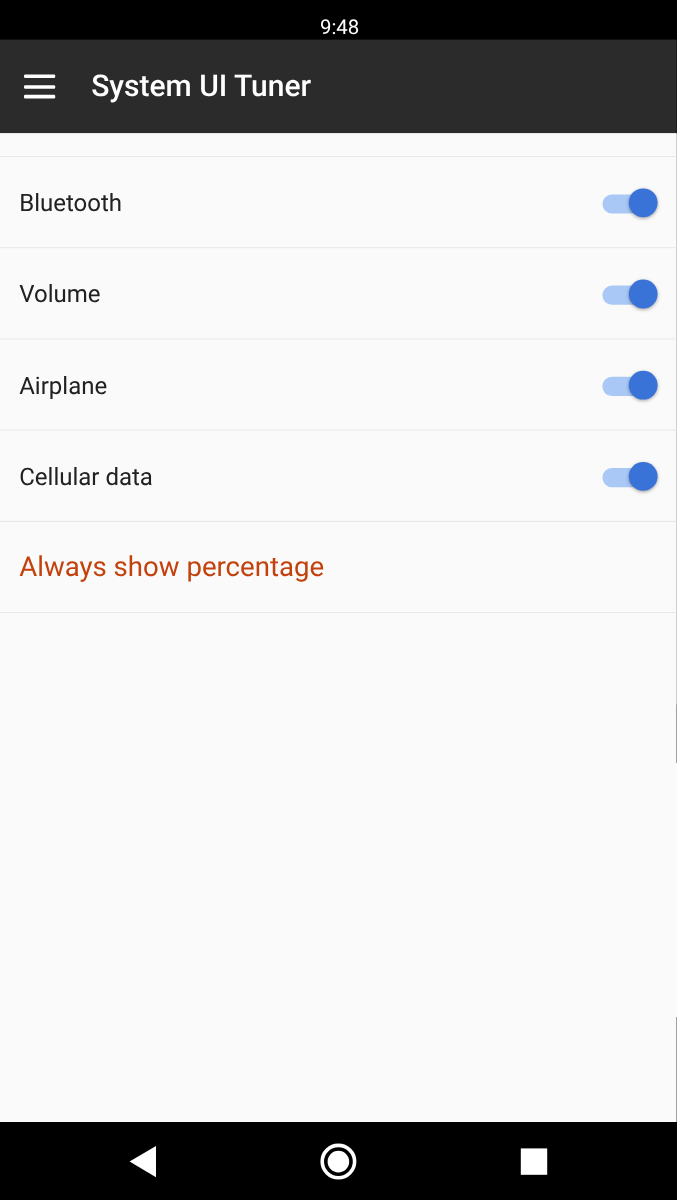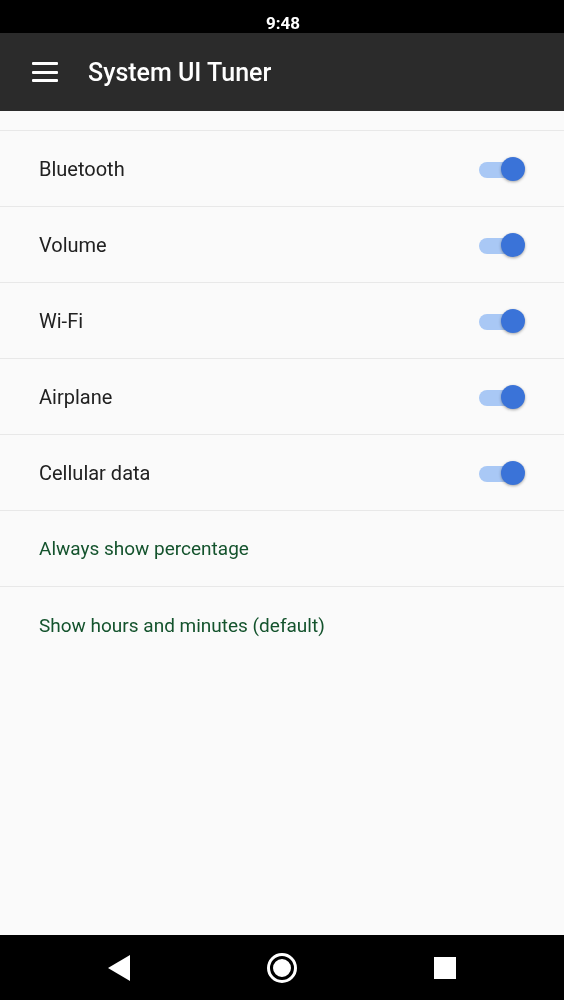--- a/index.html
+++ b/index.html
@@ -11,41 +11,41 @@
   }
   .statusbar .bt svg, .statusbar .signal svg, .statusbar .battery svg { display: block; }
   .statusbar .lte { font-size: 9px; font-weight: 700; letter-spacing: 0.5px; margin-right: -4px; margin-top: -10px; }
   .statusbar .batt-box {
     width: 12px; height: 18px; border: 1.5px solid #fff; border-radius: 2px; position: relative;
     display: flex; align-items: center; justify-content: center; font-size: 8px; font-weight: 700;
   }
   .statusbar .batt-box::before {
     content: ""; position: absolute; top: -4px; left: 3px; width: 6px; height: 2.5px; background: #fff; border-radius: 1px;
   }
-  .statusbar .time { font-weight: 700; margin-left: 2px; margin-top: 16px; }
+  .statusbar .time { font-weight: 400; margin-left: 2px; margin-top: 16px; }
   .appbar {
-    height: 78px; background: #2b2b2b; display: flex; align-items: center; padding: 0 32px;
+    height: 78px; background: #2b2b2b; display: flex; align-items: center; padding: 0 20px;
     color: #fff; gap: 30px;
   }
   .hamburger { width: 26px; height: 20px; display: flex; flex-direction: column; justify-content: space-between; cursor: pointer; }
   .hamburger span { display: block; height: 3px; background: #fff; border-radius: 1px; }
   .appbar .title { font-size: 25px; font-weight: 500; }
   .content {
     position: absolute; top: 111px; bottom: 65px; left: 0; right: 0;
     background: #fafafa; overflow: hidden;
   }
   .list { width: 100%; }
   .row {
-    min-height: 76px; padding: 18px 39px; display: flex; align-items: center;
+    min-height: 76px; padding: 18px 16px; display: flex; align-items: center;
     justify-content: space-between; border-bottom: 1px solid #e8e8e8; background: #fafafa;
   }
   .row.first-peek { min-height: 20px; height: 20px; padding: 0 22px; }
   .row .labels { display: flex; flex-direction: column; gap: 4px; }
   .row .primary { font-size: 20px; color: #212121; }
-  .row .secondary { font-size: 19px; color: #14532d; }
+  .row .secondary { font-size: 23px; color: #c2410c; }
   .switch {
     width: 46px; height: 28px; position: relative; flex-shrink: 0;
   }
   .switch .track {
     position: absolute; top: 7px; left: 0; width: 40px; height: 16px; border-radius: 10px;
   }
   .switch .thumb {
     position: absolute; top: 2px; width: 24px; height: 24px; border-radius: 50%;
     box-shadow: 0 1px 3px rgba(0,0,0,0.35);
   }
@@ -112,29 +112,20 @@
       <div class="row">
         <div class="labels">
             <div class="primary">Volume</div>
           </div>
         <div class="switch on">
             <div class="track"></div>
             <div class="thumb"></div>
           </div>
       </div>
 
-      <div class="row">
-        <div class="labels">
-            <div class="primary">Wi-Fi</div>
-          </div>
-        <div class="switch on">
-            <div class="track"></div>
-            <div class="thumb"></div>
-          </div>
-      </div>
 
       <div class="row">
         <div class="labels">
             <div class="primary">Airplane</div>
           </div>
         <div class="switch on">
             <div class="track"></div>
             <div class="thumb"></div>
           </div>
       </div>
@@ -152,21 +143,20 @@
 
       <div class="row">
         <div class="labels">
           <div class="secondary">Always show percentage</div>
         </div>
       </div>
 
 
       <div class="row" style="border-bottom:none;">
         <div class="labels">
-          <div class="secondary">Show hours and minutes (default)</div>
         </div>
       </div>
 
     </div>
   </div>
 
   <div class="navbar">
     <div class="nav-back"></div>
     <div class="nav-home"></div>
     <div class="nav-recent"></div>

